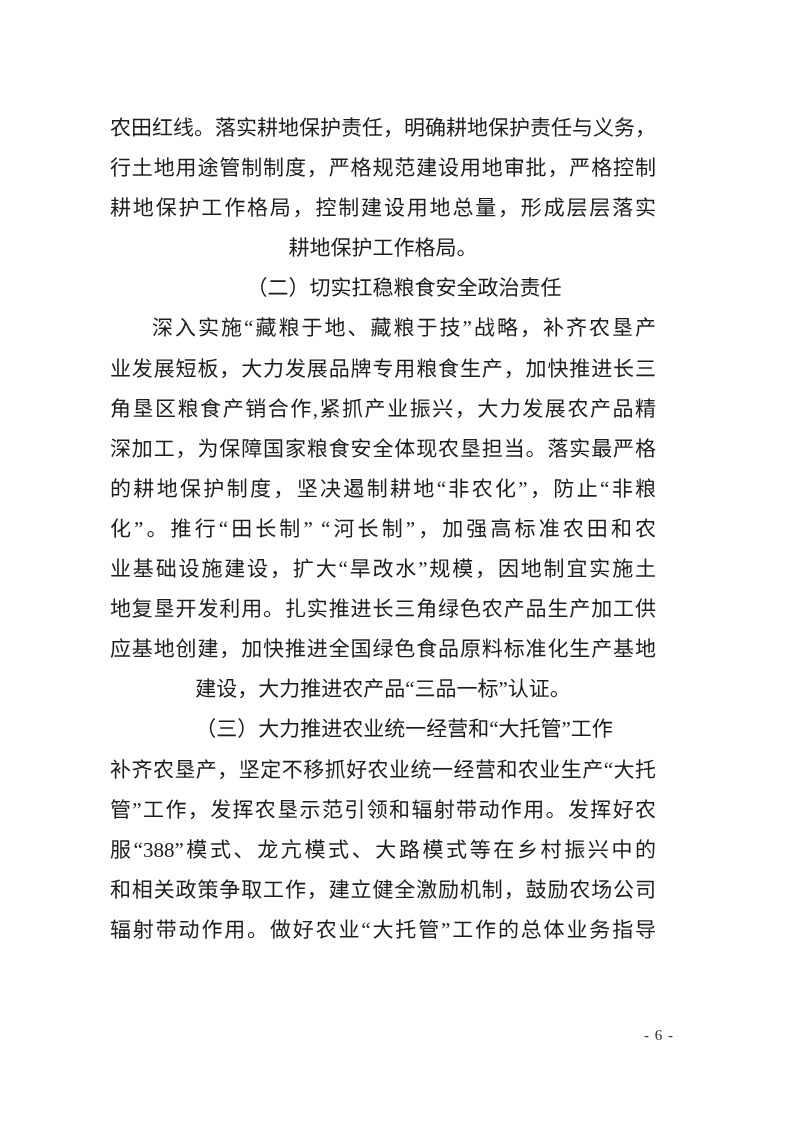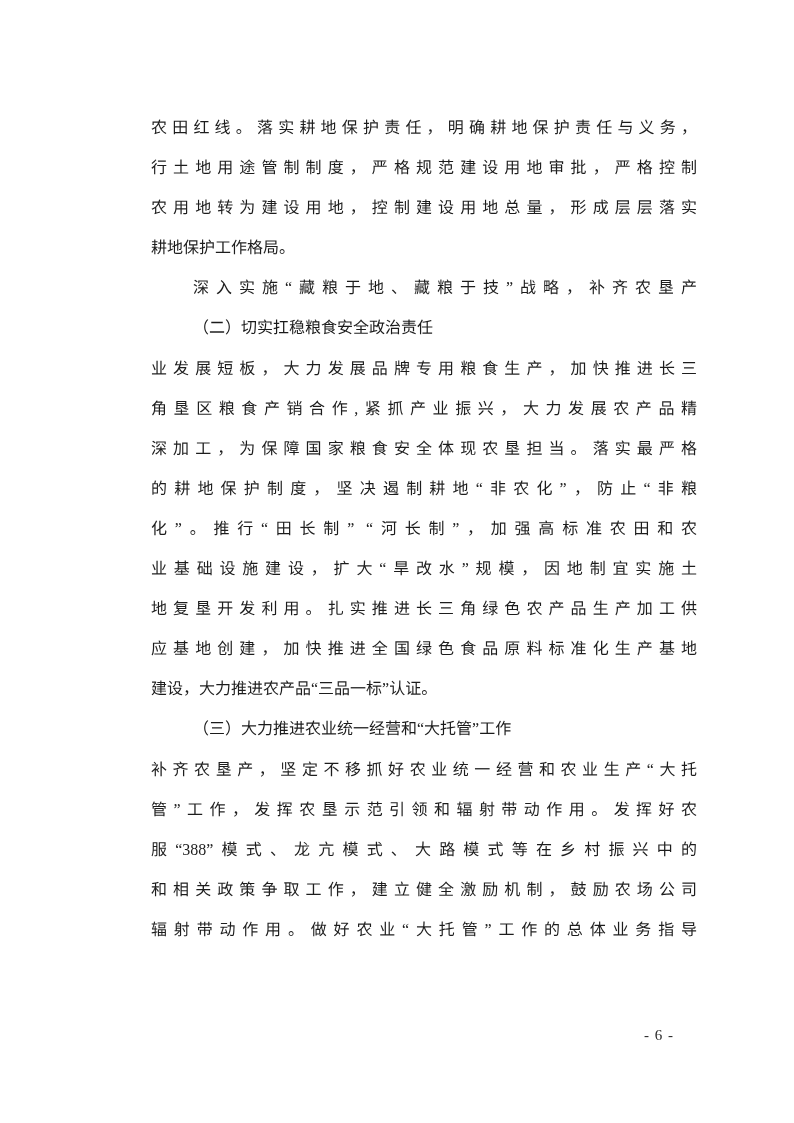--- a/index.html
+++ b/index.html
@@ -13,30 +13,29 @@
     height: 1123px;
     background: #ffffff;
     overflow: hidden;
     font-family: "Liberation Serif", "DejaVu Serif", serif;
   }
   .text-block {
     position: absolute;
     left: 110px;
     top: 108px;
     width: 546px;
-    font-size: 16px;
+    font-size: 21px;
     color: #1d1d1d;
-    margin-left: 41px;
   }
   .line {
     height: 40.1px;
     line-height: 40.1px;
     white-space: nowrap;
     overflow: hidden;
-    text-align: left;
+    text-align: center;
   }
   .line.fill {
     
     text-align: justify;
     text-align-last: justify;
     white-space: normal;
   }
   .line.indent {
     padding-left: 42px; 
   }
@@ -55,24 +54,24 @@
     font-family: "Liberation Serif", "DejaVu Serif", serif;
   }
 </style>
 </head>
 <body>
 
 <div class="page">
   <div class="text-block">
       <div class="line fill">农田红线。落实耕地保护责任，明确耕地保护责任与义务，</div>
       <div class="line fill">行土地用途管制制度，严格规范建设用地审批，严格控制</div>
-      <div class="line fill">农用地转为建设用地，控制建设用地总量，形成层层落实</div>
+      <div class="line fill">耕地保护工作格局，控制建设用地总量，形成层层落实</div>
       <div class="line">耕地保护工作格局。</div>
+      <div class="line indent heading">（二）切实扛稳粮食安全政治责任</div>
       <div class="line fill indent">深入实施“藏粮于地、藏粮于技”战略，补齐农垦产</div>
-      <div class="line indent heading">（二）切实扛稳粮食安全政治责任</div>
       <div class="line fill">业发展短板，大力发展品牌专用粮食生产，加快推进长三</div>
       <div class="line fill">角垦区粮食产销合作,紧抓产业振兴，大力发展农产品精</div>
       <div class="line fill">深加工，为保障国家粮食安全体现农垦担当。落实最严格</div>
       <div class="line fill">的耕地保护制度，坚决遏制耕地“非农化”，防止“非粮</div>
       <div class="line fill">化”。推行“田长制” “河长制”，加强高标准农田和农</div>
       <div class="line fill">业基础设施建设，扩大“旱改水”规模，因地制宜实施土</div>
       <div class="line fill">地复垦开发利用。扎实推进长三角绿色农产品生产加工供</div>
       <div class="line fill">应基地创建，加快推进全国绿色食品原料标准化生产基地</div>
       <div class="line">建设，大力推进农产品“三品一标”认证。</div>
       <div class="line indent heading">（三）大力推进农业统一经营和“大托管”工作</div>

